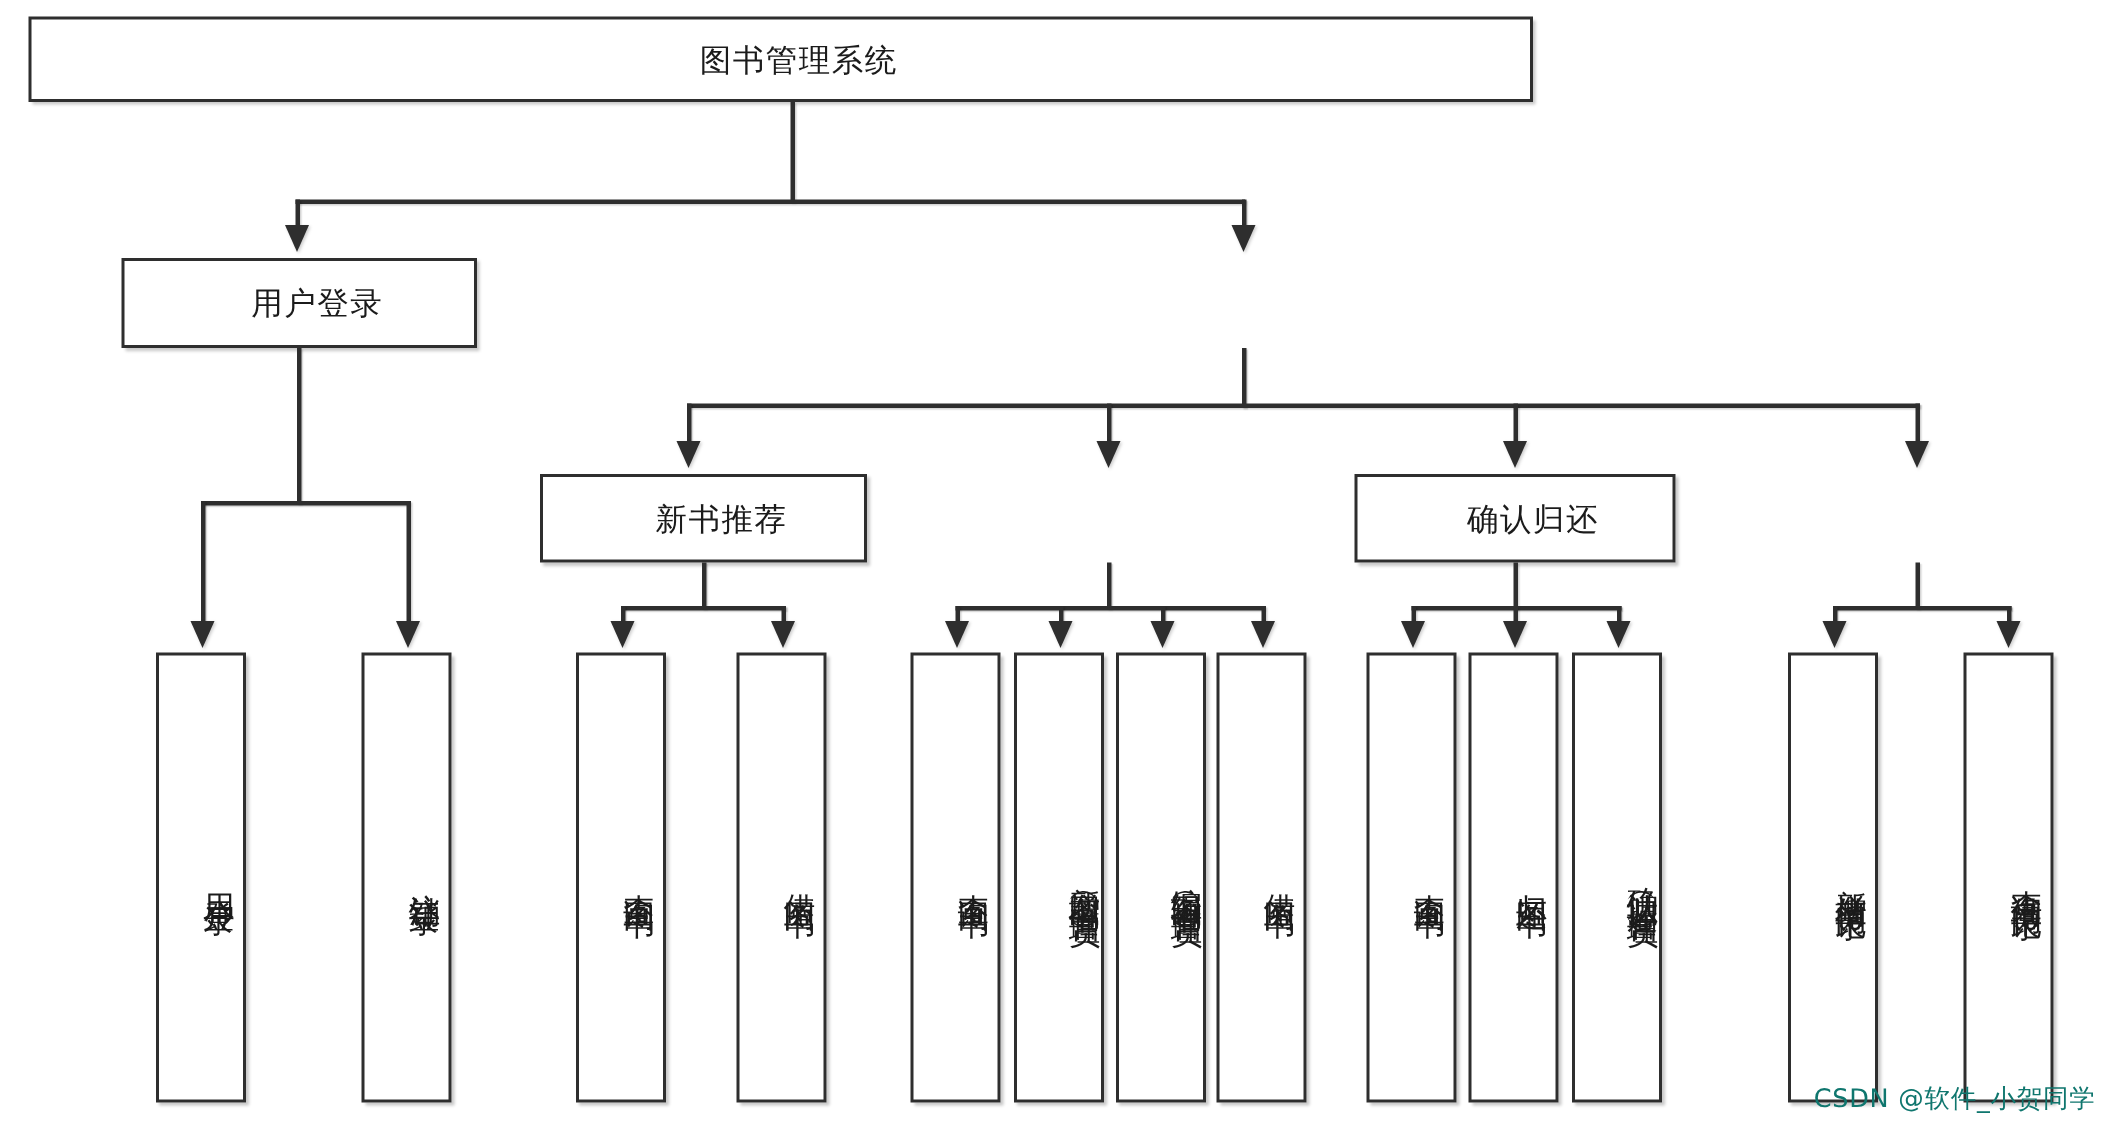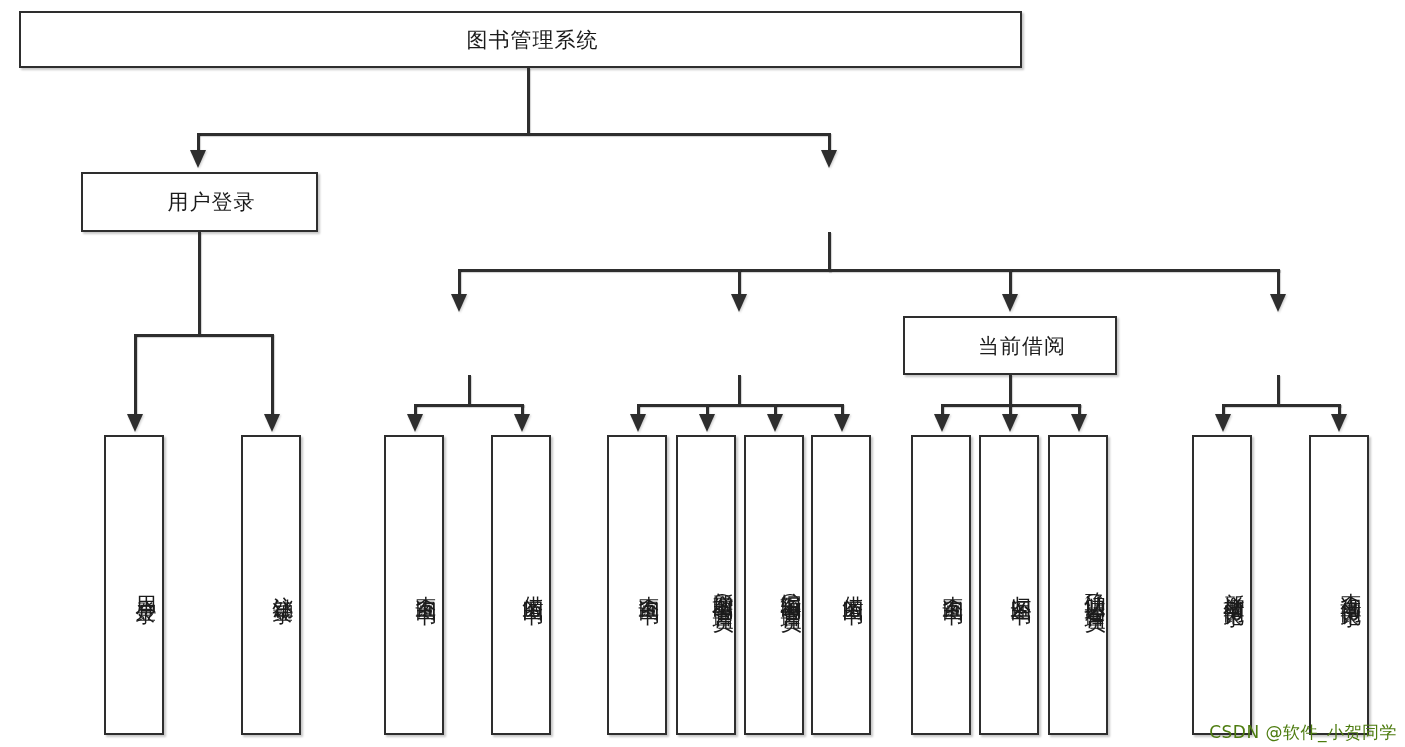--- a/index.html
+++ b/index.html
@@ -69,21 +69,21 @@
     border-right:8px solid transparent;
     border-top:18px solid #2e2e2e;
     filter:drop-shadow(1px 1px 1px rgba(0,0,0,0.2));
   }
   
   #watermark{
     position:absolute;
     right:8px;
     bottom:3px;
     font-size:17px;
-    color:#4d7c0f;
+    color:#0f766e;
     white-space:nowrap;
     letter-spacing:0.5px;
   }
 </style>
 </head>
 <body>
 
 <div id="canvas">
 
   <div class="node horiz" style="left:19px;top:11px;width:1003px;height:57px;">
@@ -112,22 +112,25 @@
   <div class="hline" style="left:458px;top:269px;width:822px;"></div>
   <div class="vline" style="left:458px;top:269px;height:27px;"></div>
   <div class="arrow" style="left:451px;top:294px;"></div>
   <div class="vline" style="left:738px;top:269px;height:27px;"></div>
   <div class="arrow" style="left:731px;top:294px;"></div>
   <div class="vline" style="left:1009px;top:269px;height:27px;"></div>
   <div class="arrow" style="left:1002px;top:294px;"></div>
   <div class="vline" style="left:1277px;top:269px;height:27px;"></div>
   <div class="arrow" style="left:1270px;top:294px;"></div>
 
+  <div class="node horiz" style="left:360px;top:316px;width:218px;height:59px;">
+    <span class="lbl">新书推荐</span>
+  </div>
   <div class="node horiz" style="left:903px;top:316px;width:214px;height:59px;">
-    <span class="lbl">当前借阅</span>
+    <span class="lbl">确认归还</span>
   </div>
 
   <div class="vline" style="left:468px;top:375px;height:31px;"></div>
   <div class="hline" style="left:414px;top:404px;width:110px;"></div>
   <div class="vline" style="left:414px;top:404px;height:12px;"></div>
   <div class="arrow" style="left:407px;top:414px;"></div>
   <div class="vline" style="left:521px;top:404px;height:12px;"></div>
   <div class="arrow" style="left:514px;top:414px;"></div>
 
   <div class="vline" style="left:738px;top:375px;height:31px;"></div>

